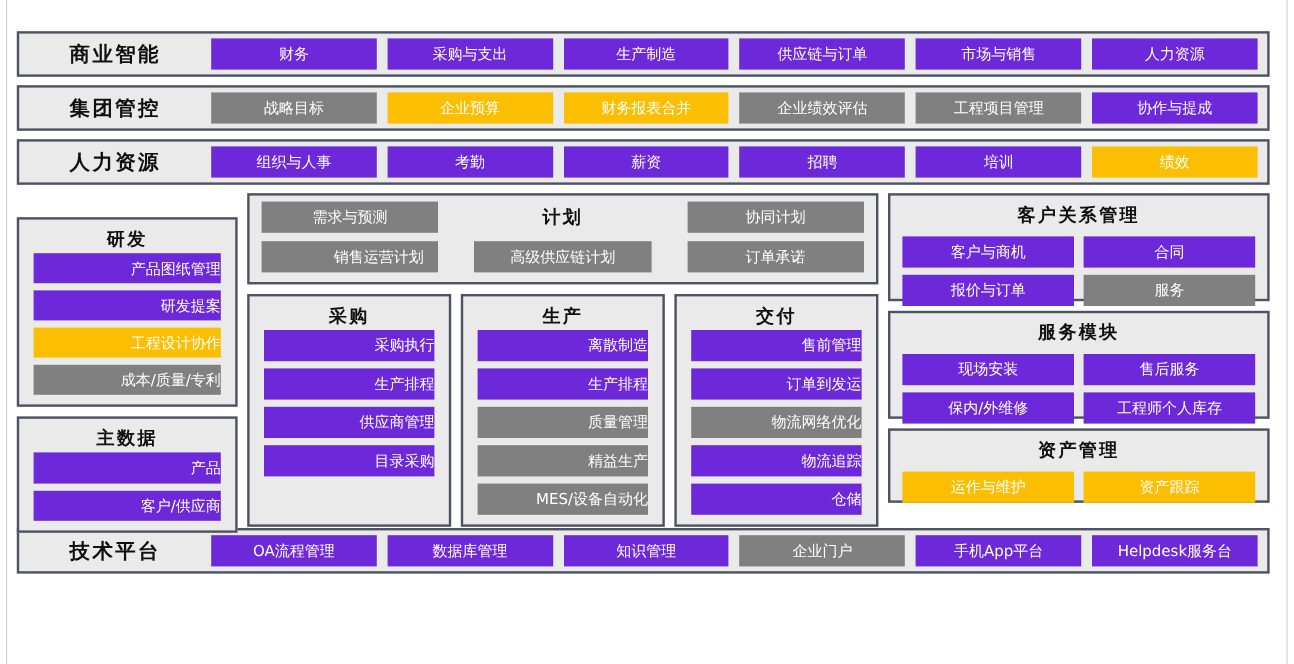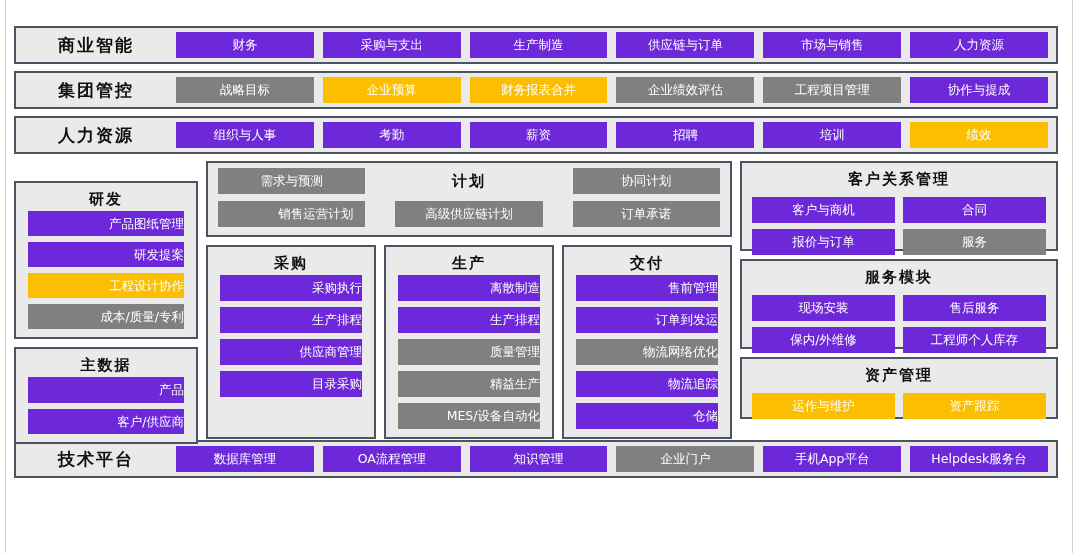--- a/index.html
+++ b/index.html
@@ -233,22 +233,22 @@
         <div class="chip orange">运作与维护</div>
         <div class="chip orange">资产跟踪</div>
       </div>
     </div>
   </div>
 
 
   <div class="panel band">
     <div class="band-label">技术平台</div>
     <div class="band-cells">
+      <div class="chip blue">OA流程管理</div>
       <div class="chip blue">数据库管理</div>
-      <div class="chip blue">OA流程管理</div>
       <div class="chip blue">知识管理</div>
       <div class="chip gray">企业门户</div>
       <div class="chip blue">手机App平台</div>
       <div class="chip blue">Helpdesk服务台</div>
     </div>
   </div>
 
 </div>
 
 </body></html>

